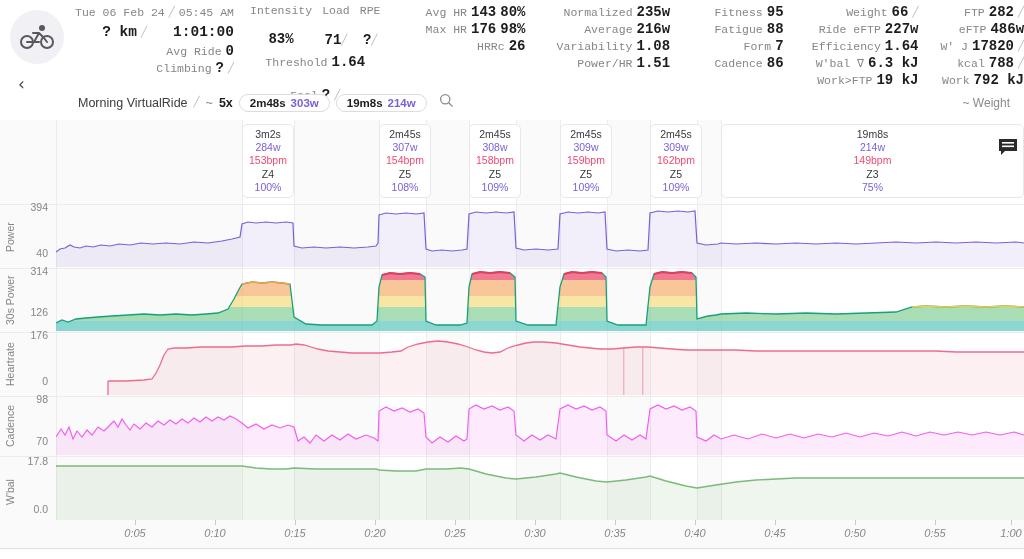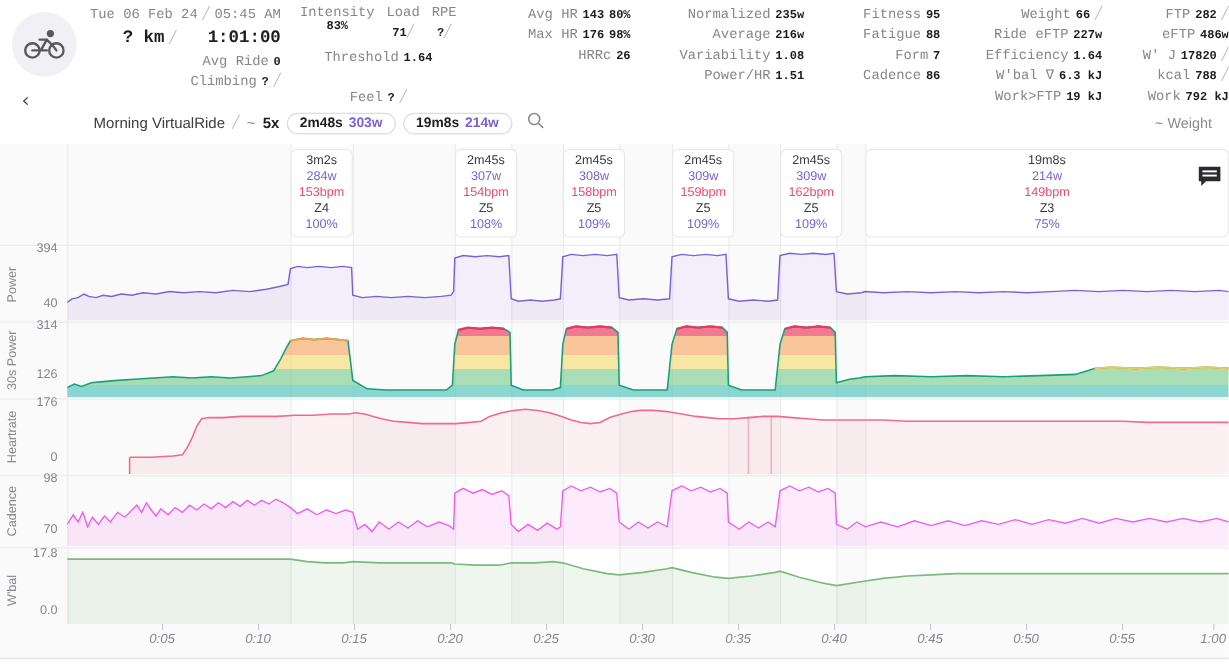--- a/index.html
+++ b/index.html
@@ -41,38 +41,38 @@
     width: 958px;
   }
   .statcol { display: flex; flex-direction: column; font-family: Liberation Mono, monospace; }
   .statrow {
     display: flex; align-items: baseline; justify-content: flex-end;
     gap: 4px; white-space: nowrap;
     line-height: 17px; height: 17px;
   }
   .statrow.center { justify-content: center; }
   .lbl { color: #86868b; font-size: 11.5px; }
-  .val { color: #1d1d1f; font-size: 10px; font-weight: bold; }
+  .val { color: #1d1d1f; font-size: 14px; font-weight: bold; }
   .val.big { font-size: 14.5px; }
   .pencil {
     color: #b9b9bf; font-size: 10px; display: inline-block;
     transform: translateY(-1px);
   }
   .statrow.tall { height: 22px; line-height: 22px; }
 
   .col-date   { width: 172px; align-items: flex-end; }
   .col-int    { width: 150px; margin-left: 8px; }
   .col-hr     { width: 130px; margin-left: 10px; }
   .col-pwr    { width: 142px; margin-left: 6px; }
   .col-fit    { width: 110px; margin-left: 6px; }
   .col-wt     { width: 134px; margin-left: 4px; }
   .col-ftp    { width: 104px; margin-left: 4px; }
 
   .threecol { display: flex; gap: 10px; justify-content: center; }
-  .tc { display: flex; flex-direction: column; align-items: center; }
+  .tc { display: flex; flex-direction: column; align-items: center; gap: 14px; }
 
   
   .titlerow {
     position: absolute; left: 78px; top: 93px;
     display: flex; align-items: center; gap: 6px;
   }
   .ride-title { font-size: 12.5px; color: #3c3c41; }
   .tilde { color: #86868b; font-size: 12.5px; }
   .xcount { color: #1d1d1f; font-size: 12.5px; font-weight: bold; }
   .chip {

